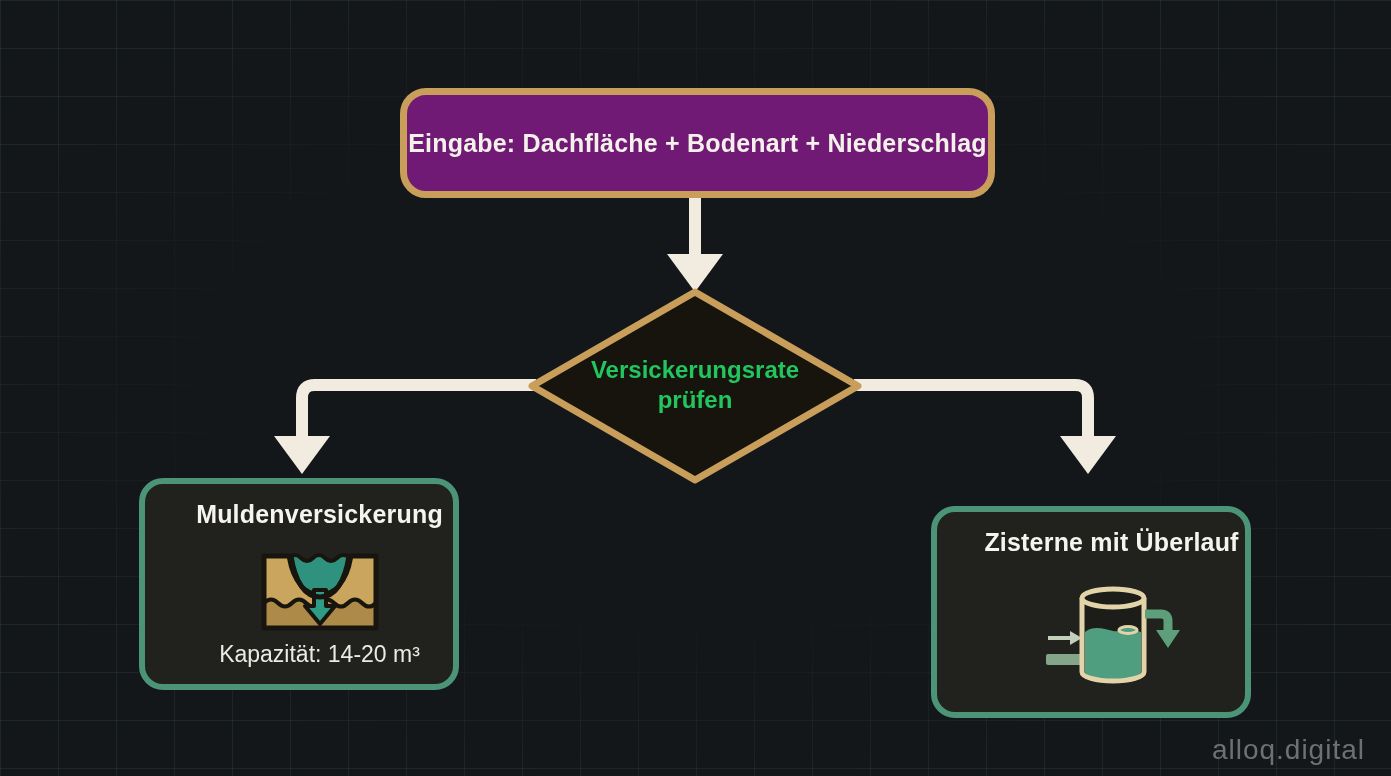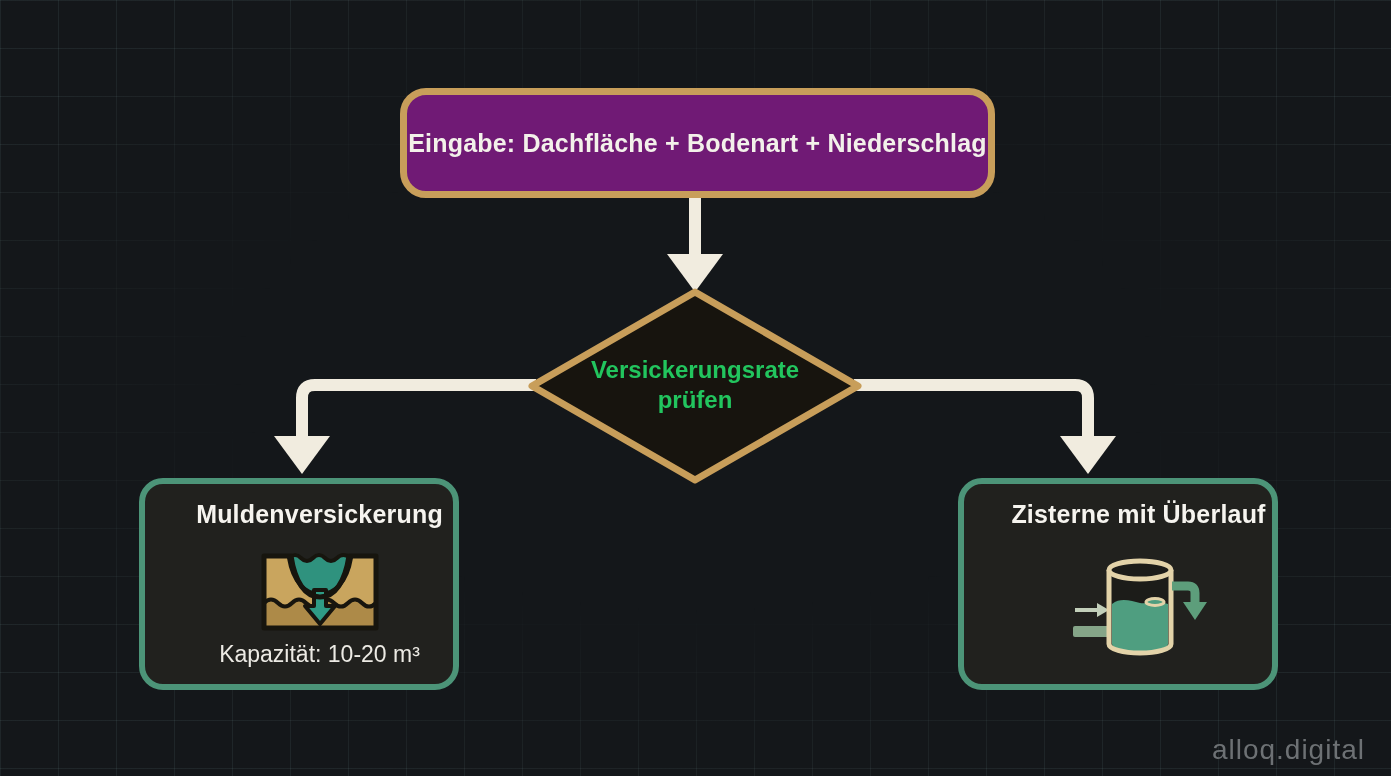--- a/index.html
+++ b/index.html
@@ -30,21 +30,21 @@
   .decision-label{
     position:absolute;left:570px;top:355px;width:250px;
     color:#22c55e;font-size:24px;font-weight:700;line-height:30px;text-align:center;
   }
   .result-node{
     top:478px;width:320px;height:212px;
     background:#21211e;border:6px solid #4c9478;border-radius:24px;
     justify-content:flex-start;padding-top:16px;padding-left:41px;
   }
   .result-node.left{left:139px;}
-  .result-node.right{left:958px;}
+  .result-node.right{left:931px;margin-top:28px;}
   .node-title{
     color:#f6f4ef;font-size:25px;font-weight:700;letter-spacing:0.2px;text-align:center;
   }
   .node-icon{flex:1;display:flex;align-items:center;justify-content:center;margin:4px 0 2px 0;}
   .node-capacity{
     color:#eceae4;font-size:23px;font-weight:400;margin-bottom:16px;text-align:center;
   }
   .watermark{
     position:absolute;right:26px;bottom:10px;
     color:#6d7174;font-size:28px;letter-spacing:1px;
@@ -84,21 +84,21 @@
     <div class="node-icon">
       <svg width="122" height="92" viewBox="0 0 122 92">
         <path d="M5 16 H32 C36 42 46 57 61 57 C76 57 86 42 90 16 H117 V88 H5 Z" fill="#c9a55e"></path>
         <path d="M5 63 q7 -7 14 0 t14 0 t14 0 t14 0 t14 0 t14 0 t14 0 t14 0 V88 H5 Z" fill="#ad8a48"></path>
         <path d="M30 18 Q36 12 42 18 Q48 24 54 18 Q60 12 66 18 Q72 24 78 18 Q84 12 92 18 C88 42 76 54 61 54 C46 54 34 42 30 18 Z" fill="#2f927e" stroke="#17150e" stroke-width="4" stroke-linejoin="round"></path>
         <path d="M5 63 q7 -7 14 0 t14 0 t14 0 t14 0 t14 0 t14 0 t14 0 t14 0" fill="none" stroke="#17150e" stroke-width="4"></path>
         <path d="M55 50 H67 V66 H76 L61 84 L46 66 H55 Z" fill="#2f9c85" stroke="#17150e" stroke-width="4" stroke-linejoin="round"></path>
         <path d="M5 16 H32 C36 42 46 57 61 57 C76 57 86 42 90 16 H117 V88 H5 Z" fill="none" stroke="#17150e" stroke-width="5" stroke-linejoin="round"></path>
       </svg>
     </div>
-    <div class="node-capacity">Kapazität: 10-20 m³</div>
+    <div class="node-capacity">Kapazität: 14-20 m³</div>
   </div>
 
   <div class="node result-node right">
     <div class="node-title">Zisterne mit Überlauf</div>
     <div class="node-icon">
       <svg width="140" height="108" viewBox="0 0 140 108">
         <rect x="4" y="72" width="40" height="11" rx="2" fill="#85a588"></rect>
         <path d="M6 56 H28" stroke="#c2cfba" stroke-width="4" fill="none"></path>
         <polygon points="28,49 28,63 40,56" fill="#c2cfba"></polygon>
         <path d="M40 16 V90 A31 9 0 0 0 102 90 V16 A31 9 0 0 0 40 16 Z" fill="#1c1c19"></path>

